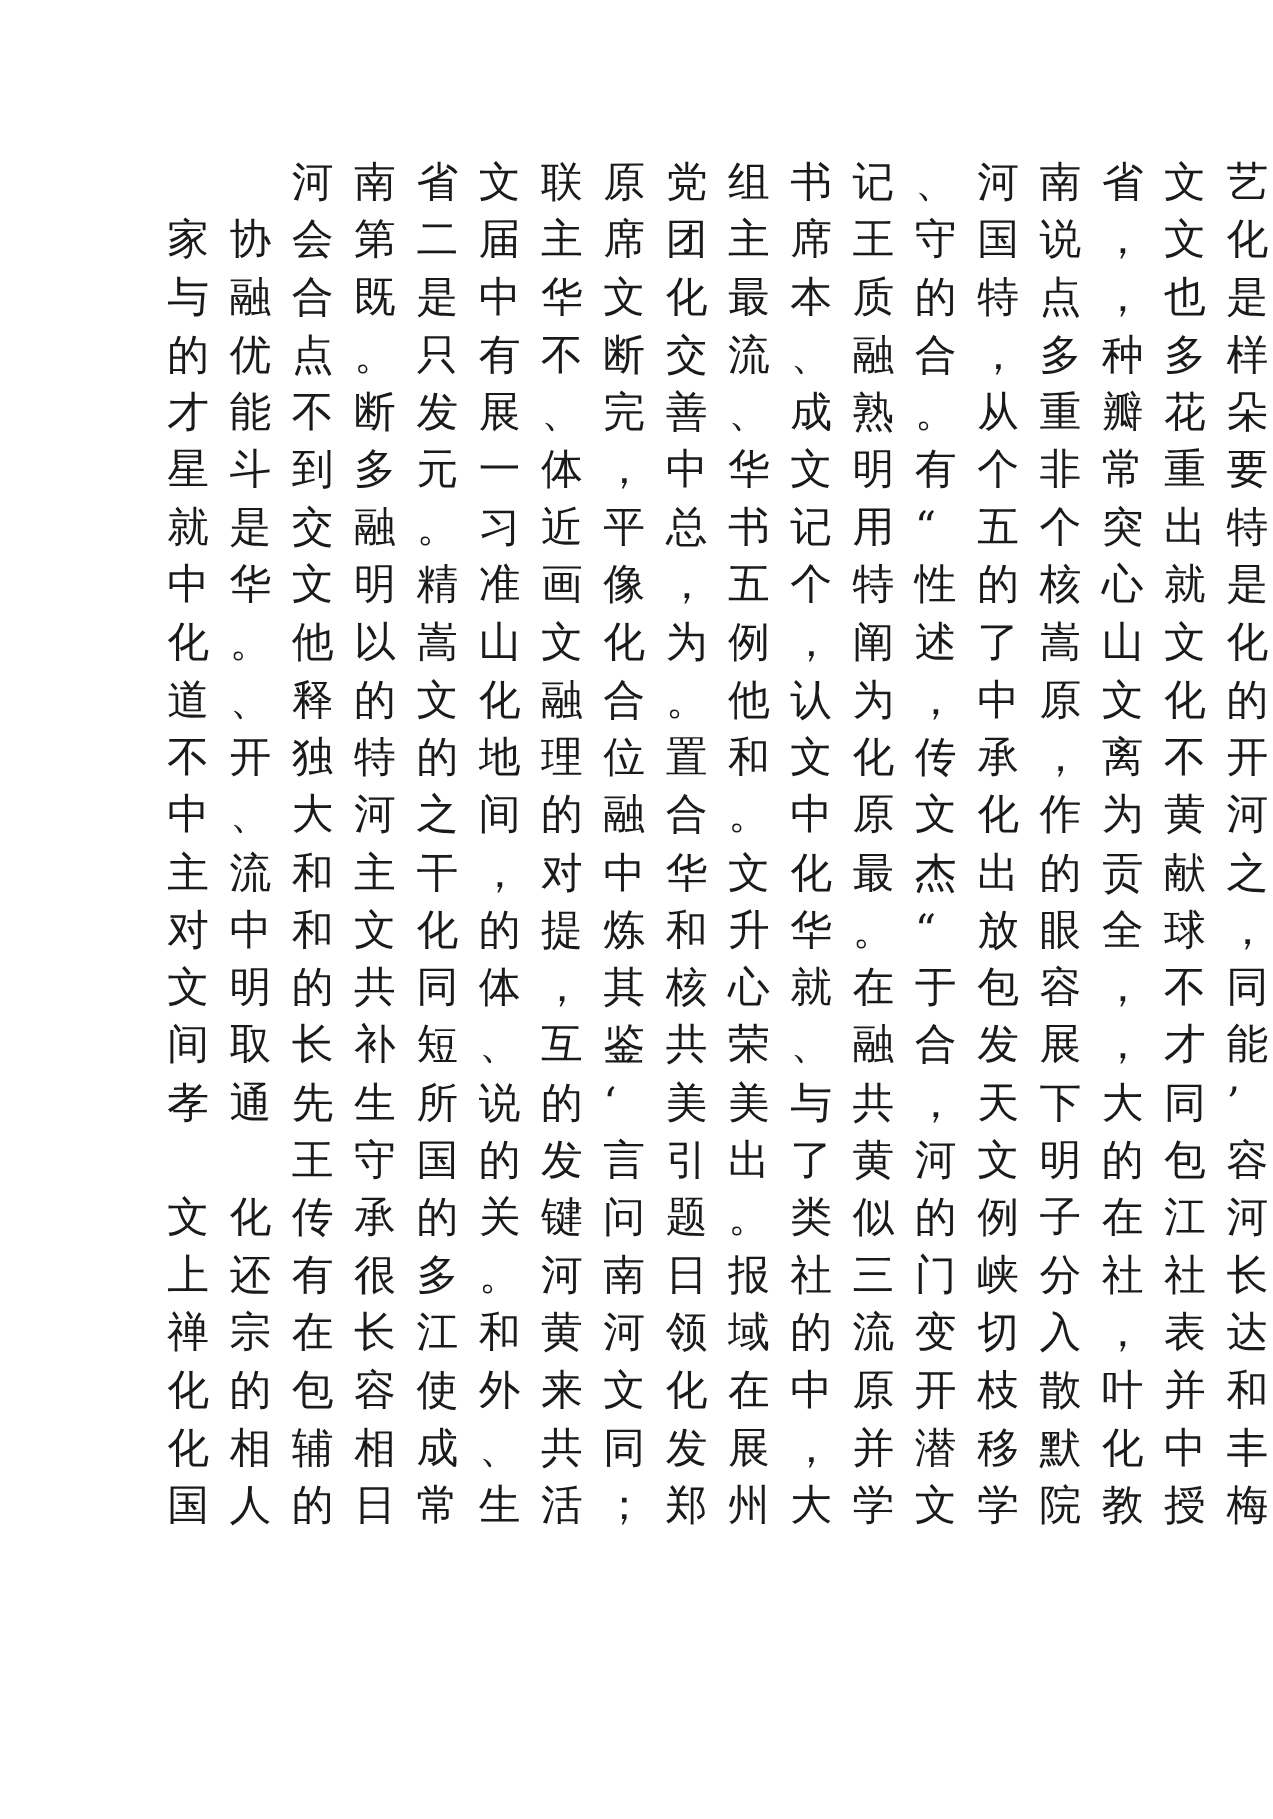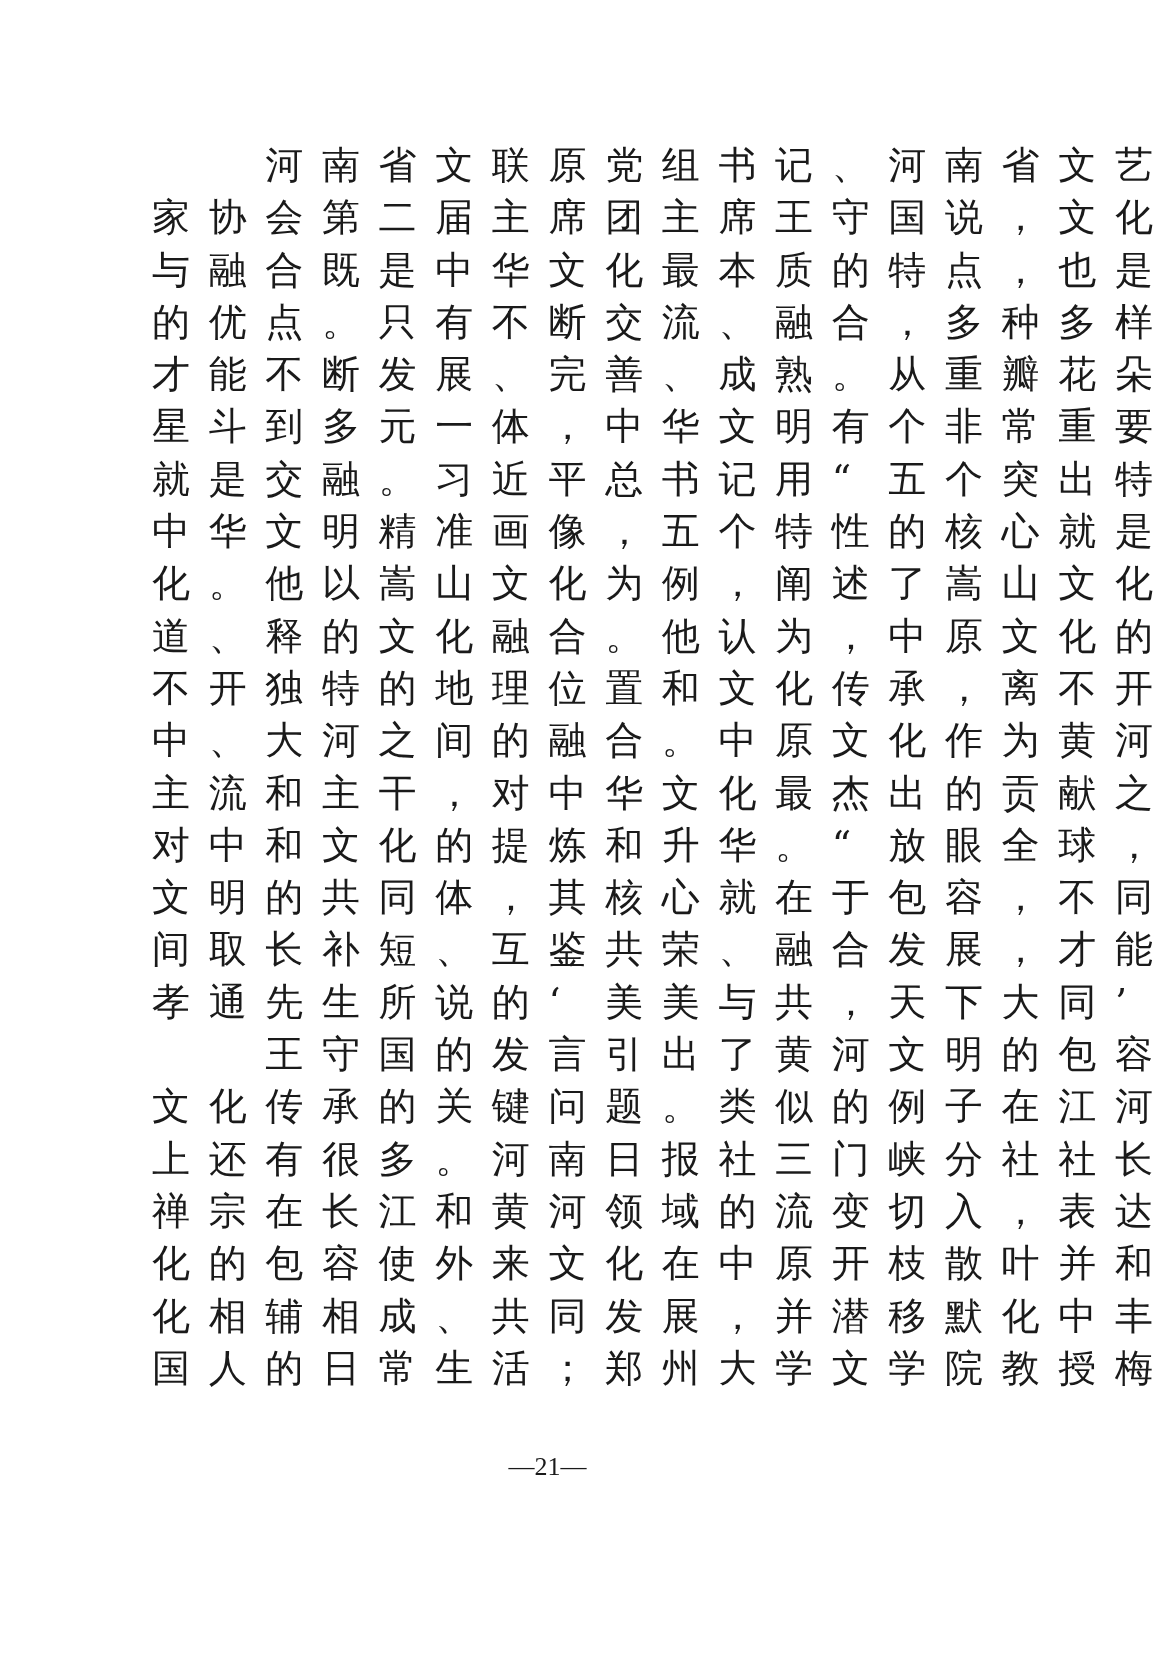--- a/index.html
+++ b/index.html
@@ -75,14 +75,13 @@
     <div class="line" style="text-align: left; text-align-last: left;"><span style="display: inline-block; width: 56.6429px; text-align: center;">间</span><span style="display: inline-block; width: 56.6429px; text-align: center;">取</span><span style="display: inline-block; width: 56.6429px; text-align: center;">长</span><span style="display: inline-block; width: 56.6429px; text-align: center;">补</span><span style="display: inline-block; width: 56.6429px; text-align: center;">短</span><span style="display: inline-block; width: 56.6429px; text-align: center;">、</span><span style="display: inline-block; width: 56.6429px; text-align: center;">互</span><span style="display: inline-block; width: 56.6429px; text-align: center;">鉴</span><span style="display: inline-block; width: 56.6429px; text-align: center;">共</span><span style="display: inline-block; width: 56.6429px; text-align: center;">荣</span><span style="display: inline-block; width: 56.6429px; text-align: center;">、</span><span style="display: inline-block; width: 56.6429px; text-align: center;">融</span><span style="display: inline-block; width: 56.6429px; text-align: center;">合</span><span style="display: inline-block; width: 56.6429px; text-align: center;">发</span><span style="display: inline-block; width: 56.6429px; text-align: center;">展</span><span style="display: inline-block; width: 56.6429px; text-align: center;">，</span><span style="display: inline-block; width: 56.6429px; text-align: center;">才</span><span style="display: inline-block; width: 56.6429px; text-align: center;">能</span></div>
     <div class="line last-line" style="text-align-last: left; text-align: left;"><span style="display: inline-block; width: 56.6429px; text-align: center;">孝</span><span style="display: inline-block; width: 56.6429px; text-align: center;">通</span><span style="display: inline-block; width: 56.6429px; text-align: center;">先</span><span style="display: inline-block; width: 56.6429px; text-align: center;">生</span><span style="display: inline-block; width: 56.6429px; text-align: center;">所</span><span style="display: inline-block; width: 56.6429px; text-align: center;">说</span><span style="display: inline-block; width: 56.6429px; text-align: center;">的</span><span style="display: inline-block; width: 56.6429px; text-align: center;">‘</span><span style="display: inline-block; width: 56.6429px; text-align: center;">美</span><span style="display: inline-block; width: 56.6429px; text-align: center;">美</span><span style="display: inline-block; width: 56.6429px; text-align: center;">与</span><span style="display: inline-block; width: 56.6429px; text-align: center;">共</span><span style="display: inline-block; width: 56.6429px; text-align: center;">，</span><span style="display: inline-block; width: 56.6429px; text-align: center;">天</span><span style="display: inline-block; width: 56.6429px; text-align: center;">下</span><span style="display: inline-block; width: 56.6429px; text-align: center;">大</span><span style="display: inline-block; width: 56.6429px; text-align: center;">同</span><span style="display: inline-block; width: 56.6429px; text-align: center;">’</span></div>
     <div class="line" style="text-align: left; text-align-last: left;"><span style="display: inline-block; width: 56.6429px; text-align: center;">　</span><span style="display: inline-block; width: 56.6429px; text-align: center;">　</span><span style="display: inline-block; width: 56.6429px; text-align: center;">王</span><span style="display: inline-block; width: 56.6429px; text-align: center;">守</span><span style="display: inline-block; width: 56.6429px; text-align: center;">国</span><span style="display: inline-block; width: 56.6429px; text-align: center;">的</span><span style="display: inline-block; width: 56.6429px; text-align: center;">发</span><span style="display: inline-block; width: 56.6429px; text-align: center;">言</span><span style="display: inline-block; width: 56.6429px; text-align: center;">引</span><span style="display: inline-block; width: 56.6429px; text-align: center;">出</span><span style="display: inline-block; width: 56.6429px; text-align: center;">了</span><span style="display: inline-block; width: 56.6429px; text-align: center;">黄</span><span style="display: inline-block; width: 56.6429px; text-align: center;">河</span><span style="display: inline-block; width: 56.6429px; text-align: center;">文</span><span style="display: inline-block; width: 56.6429px; text-align: center;">明</span><span style="display: inline-block; width: 56.6429px; text-align: center;">的</span><span style="display: inline-block; width: 56.6429px; text-align: center;">包</span><span style="display: inline-block; width: 56.6429px; text-align: center;">容</span></div>
     <div class="line" style="text-align: left; text-align-last: left;"><span style="display: inline-block; width: 56.6429px; text-align: center;">文</span><span style="display: inline-block; width: 56.6429px; text-align: center;">化</span><span style="display: inline-block; width: 56.6429px; text-align: center;">传</span><span style="display: inline-block; width: 56.6429px; text-align: center;">承</span><span style="display: inline-block; width: 56.6429px; text-align: center;">的</span><span style="display: inline-block; width: 56.6429px; text-align: center;">关</span><span style="display: inline-block; width: 56.6429px; text-align: center;">键</span><span style="display: inline-block; width: 56.6429px; text-align: center;">问</span><span style="display: inline-block; width: 56.6429px; text-align: center;">题</span><span style="display: inline-block; width: 56.6429px; text-align: center;">。</span><span style="display: inline-block; width: 56.6429px; text-align: center;">类</span><span style="display: inline-block; width: 56.6429px; text-align: center;">似</span><span style="display: inline-block; width: 56.6429px; text-align: center;">的</span><span style="display: inline-block; width: 56.6429px; text-align: center;">例</span><span style="display: inline-block; width: 56.6429px; text-align: center;">子</span><span style="display: inline-block; width: 56.6429px; text-align: center;">在</span><span style="display: inline-block; width: 56.6429px; text-align: center;">江</span><span style="display: inline-block; width: 56.6429px; text-align: center;">河</span></div>
     <div class="line" style="text-align: left; text-align-last: left;"><span style="display: inline-block; width: 56.6429px; text-align: center;">上</span><span style="display: inline-block; width: 56.6429px; text-align: center;">还</span><span style="display: inline-block; width: 56.6429px; text-align: center;">有</span><span style="display: inline-block; width: 56.6429px; text-align: center;">很</span><span style="display: inline-block; width: 56.6429px; text-align: center;">多</span><span style="display: inline-block; width: 56.6429px; text-align: center;">。</span><span style="display: inline-block; width: 56.6429px; text-align: center;">河</span><span style="display: inline-block; width: 56.6429px; text-align: center;">南</span><span style="display: inline-block; width: 56.6429px; text-align: center;">日</span><span style="display: inline-block; width: 56.6429px; text-align: center;">报</span><span style="display: inline-block; width: 56.6429px; text-align: center;">社</span><span style="display: inline-block; width: 56.6429px; text-align: center;">三</span><span style="display: inline-block; width: 56.6429px; text-align: center;">门</span><span style="display: inline-block; width: 56.6429px; text-align: center;">峡</span><span style="display: inline-block; width: 56.6429px; text-align: center;">分</span><span style="display: inline-block; width: 56.6429px; text-align: center;">社</span><span style="display: inline-block; width: 56.6429px; text-align: center;">社</span><span style="display: inline-block; width: 56.6429px; text-align: center;">长</span></div>
     <div class="line" style="text-align: left; text-align-last: left;"><span style="display: inline-block; width: 56.6429px; text-align: center;">禅</span><span style="display: inline-block; width: 56.6429px; text-align: center;">宗</span><span style="display: inline-block; width: 56.6429px; text-align: center;">在</span><span style="display: inline-block; width: 56.6429px; text-align: center;">长</span><span style="display: inline-block; width: 56.6429px; text-align: center;">江</span><span style="display: inline-block; width: 56.6429px; text-align: center;">和</span><span style="display: inline-block; width: 56.6429px; text-align: center;">黄</span><span style="display: inline-block; width: 56.6429px; text-align: center;">河</span><span style="display: inline-block; width: 56.6429px; text-align: center;">领</span><span style="display: inline-block; width: 56.6429px; text-align: center;">域</span><span style="display: inline-block; width: 56.6429px; text-align: center;">的</span><span style="display: inline-block; width: 56.6429px; text-align: center;">流</span><span style="display: inline-block; width: 56.6429px; text-align: center;">变</span><span style="display: inline-block; width: 56.6429px; text-align: center;">切</span><span style="display: inline-block; width: 56.6429px; text-align: center;">入</span><span style="display: inline-block; width: 56.6429px; text-align: center;">，</span><span style="display: inline-block; width: 56.6429px; text-align: center;">表</span><span style="display: inline-block; width: 56.6429px; text-align: center;">达</span></div>
     <div class="line" style="text-align: left; text-align-last: left;"><span style="display: inline-block; width: 56.6429px; text-align: center;">化</span><span style="display: inline-block; width: 56.6429px; text-align: center;">的</span><span style="display: inline-block; width: 56.6429px; text-align: center;">包</span><span style="display: inline-block; width: 56.6429px; text-align: center;">容</span><span style="display: inline-block; width: 56.6429px; text-align: center;">使</span><span style="display: inline-block; width: 56.6429px; text-align: center;">外</span><span style="display: inline-block; width: 56.6429px; text-align: center;">来</span><span style="display: inline-block; width: 56.6429px; text-align: center;">文</span><span style="display: inline-block; width: 56.6429px; text-align: center;">化</span><span style="display: inline-block; width: 56.6429px; text-align: center;">在</span><span style="display: inline-block; width: 56.6429px; text-align: center;">中</span><span style="display: inline-block; width: 56.6429px; text-align: center;">原</span><span style="display: inline-block; width: 56.6429px; text-align: center;">开</span><span style="display: inline-block; width: 56.6429px; text-align: center;">枝</span><span style="display: inline-block; width: 56.6429px; text-align: center;">散</span><span style="display: inline-block; width: 56.6429px; text-align: center;">叶</span><span style="display: inline-block; width: 56.6429px; text-align: center;">并</span><span style="display: inline-block; width: 56.6429px; text-align: center;">和</span></div>
     <div class="line" style="text-align: left; text-align-last: left;"><span style="display: inline-block; width: 56.6429px; text-align: center;">化</span><span style="display: inline-block; width: 56.6429px; text-align: center;">相</span><span style="display: inline-block; width: 56.6429px; text-align: center;">辅</span><span style="display: inline-block; width: 56.6429px; text-align: center;">相</span><span style="display: inline-block; width: 56.6429px; text-align: center;">成</span><span style="display: inline-block; width: 56.6429px; text-align: center;">、</span><span style="display: inline-block; width: 56.6429px; text-align: center;">共</span><span style="display: inline-block; width: 56.6429px; text-align: center;">同</span><span style="display: inline-block; width: 56.6429px; text-align: center;">发</span><span style="display: inline-block; width: 56.6429px; text-align: center;">展</span><span style="display: inline-block; width: 56.6429px; text-align: center;">，</span><span style="display: inline-block; width: 56.6429px; text-align: center;">并</span><span style="display: inline-block; width: 56.6429px; text-align: center;">潜</span><span style="display: inline-block; width: 56.6429px; text-align: center;">移</span><span style="display: inline-block; width: 56.6429px; text-align: center;">默</span><span style="display: inline-block; width: 56.6429px; text-align: center;">化</span><span style="display: inline-block; width: 56.6429px; text-align: center;">中</span><span style="display: inline-block; width: 56.6429px; text-align: center;">丰</span></div>
     <div class="line" style="text-align: left; text-align-last: left;"><span style="display: inline-block; width: 56.6429px; text-align: center;">国</span><span style="display: inline-block; width: 56.6429px; text-align: center;">人</span><span style="display: inline-block; width: 56.6429px; text-align: center;">的</span><span style="display: inline-block; width: 56.6429px; text-align: center;">日</span><span style="display: inline-block; width: 56.6429px; text-align: center;">常</span><span style="display: inline-block; width: 56.6429px; text-align: center;">生</span><span style="display: inline-block; width: 56.6429px; text-align: center;">活</span><span style="display: inline-block; width: 56.6429px; text-align: center;">；</span><span style="display: inline-block; width: 56.6429px; text-align: center;">郑</span><span style="display: inline-block; width: 56.6429px; text-align: center;">州</span><span style="display: inline-block; width: 56.6429px; text-align: center;">大</span><span style="display: inline-block; width: 56.6429px; text-align: center;">学</span><span style="display: inline-block; width: 56.6429px; text-align: center;">文</span><span style="display: inline-block; width: 56.6429px; text-align: center;">学</span><span style="display: inline-block; width: 56.6429px; text-align: center;">院</span><span style="display: inline-block; width: 56.6429px; text-align: center;">教</span><span style="display: inline-block; width: 56.6429px; text-align: center;">授</span><span style="display: inline-block; width: 56.6429px; text-align: center;">梅</span></div>
   </div>
-  <div class="page-number">—21—</div>
 </div>
 
 </body></html>

